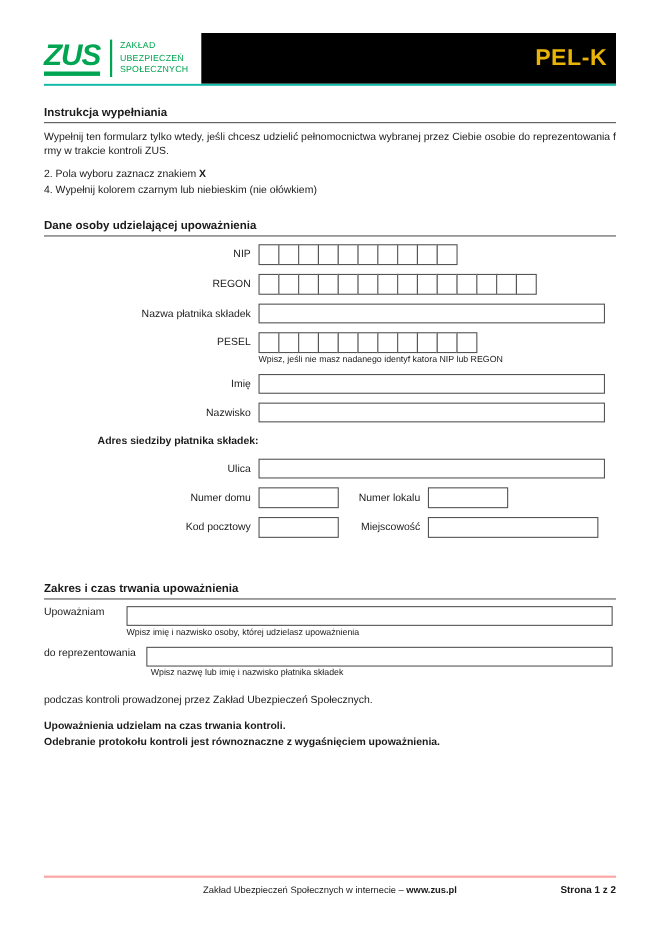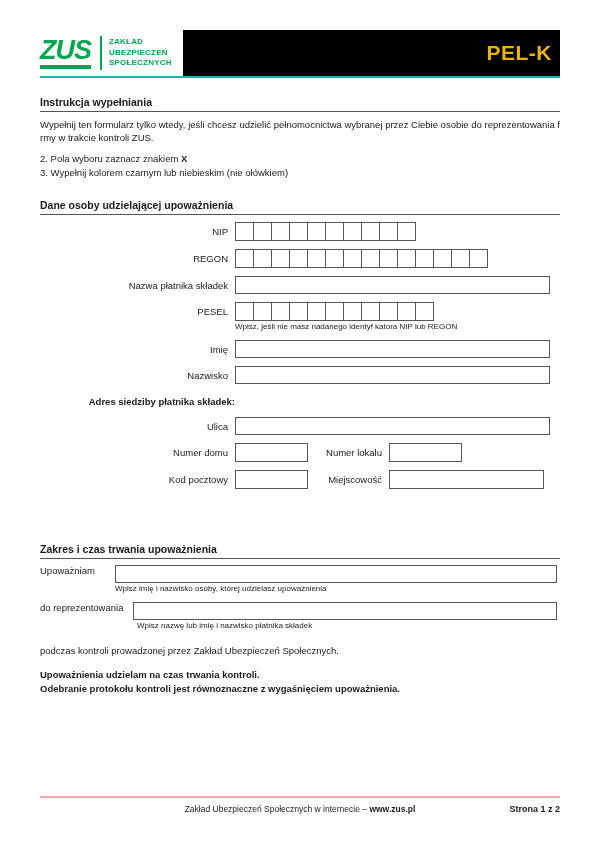--- a/index.html
+++ b/index.html
@@ -5,32 +5,32 @@
   * { margin:0; padding:0; box-sizing:border-box; }
   html,body { width:600px; height:848px; background:#ffffff; font-family:"Liberation Sans", sans-serif; color:#1a1a1a; }
   body { position:relative; overflow:hidden; }
   .page { position:absolute; left:40px; top:0; width:520px; }
 
   
   .header { margin-top:30px; height:48px; display:flex; border-bottom:2px solid #14b8a6; }
   .logo { width:143px; display:flex; align-items:center; background:#fff; }
   .zus-word { color:var(--zus-green,#00A551); font-weight:bold; font-style:italic; font-size:27px; line-height:27px; letter-spacing:-1px; border-bottom:4px solid var(--zus-green,#00A551); padding-bottom:1px; margin-right:9px; }
   .logo-sep { width:2px; height:34px; background:var(--zus-green,#00A551); margin-right:7px; }
-  .logo-org { color:var(--zus-green,#00A551); font-size:8px; font-weight:bold; line-height:10.5px; letter-spacing:.2px; }
+  .logo-org { color:var(--zus-green,#00A551); font-size:8px; font-weight:normal; line-height:10.5px; letter-spacing:.2px; }
   .code-bar { flex:1; background:#000; display:flex; align-items:center; justify-content:flex-end; padding-right:8px; }
   .code-bar span { color:#eab308; font-weight:bold; font-size:21px; letter-spacing:.5px; }
 
   
   .title { margin-top:12px; text-align:center; font-weight:bold; font-size:11.5px; line-height:18px; }
 
   
   .sec-heading { font-weight:bold; font-size:10.5px; padding-bottom:3px; border-bottom:1.5px solid #555; }
   #instr-heading { margin-top:18px; }
   #sec1-heading { margin-top:20px; }
-  #sec2-heading { margin-top:54px; }
+  #sec2-heading { margin-top:40px; }
 
   .intro { margin-top:6px; font-size:9.5px; line-height:13px; text-align:justify; }
   .instr-list { margin-top:8px; font-size:9.5px; line-height:13.5px; }
 
   
   .form-area { margin-top:7px; }
   .frow { display:flex; align-items:center; margin-bottom:8px; }
   .frow.top { align-items:flex-start; }
   .flabel { width:195px; text-align:right; padding-right:7px; font-size:9.5px; flex:none; }
   .frow.top .flabel { padding-top:4px; }
@@ -81,21 +81,21 @@
     <div class="code-bar">
       <span>PEL-K</span>
     </div>
   </div>
 
 
   <div class="sec-heading" id="instr-heading">Instrukcja wypełniania</div>
   <div class="intro">Wypełnij ten formularz tylko wtedy, jeśli chcesz udzielić pełnomocnictwa wybranej przez Ciebie osobie do reprezentowania f rmy w trakcie kontroli ZUS.</div>
   <div class="instr-list">
     <div><span>2. Pola wyboru zaznacz znakiem </span><b>X</b></div>
-    <div><span>3. Wypełnij kolorem czarnym lub niebieskim (nie ołówkiem)</span><b></b></div>
+    <div><span>4. Wypełnij kolorem czarnym lub niebieskim (nie ołówkiem)</span><b></b></div>
   </div>
 
   <div class="sec-heading" id="sec1-heading">Dane osoby udzielającej upoważnienia</div>
 
   <div class="form-area">
     <div class="frow">
       <div class="flabel">NIP</div>
       <div class="cells">
           <div class="cell"></div>
           <div class="cell"></div>

